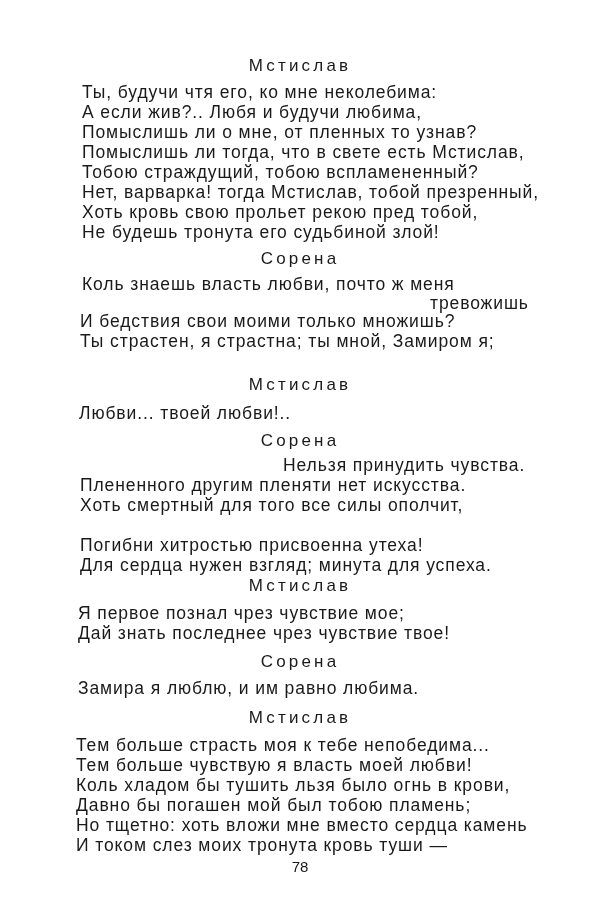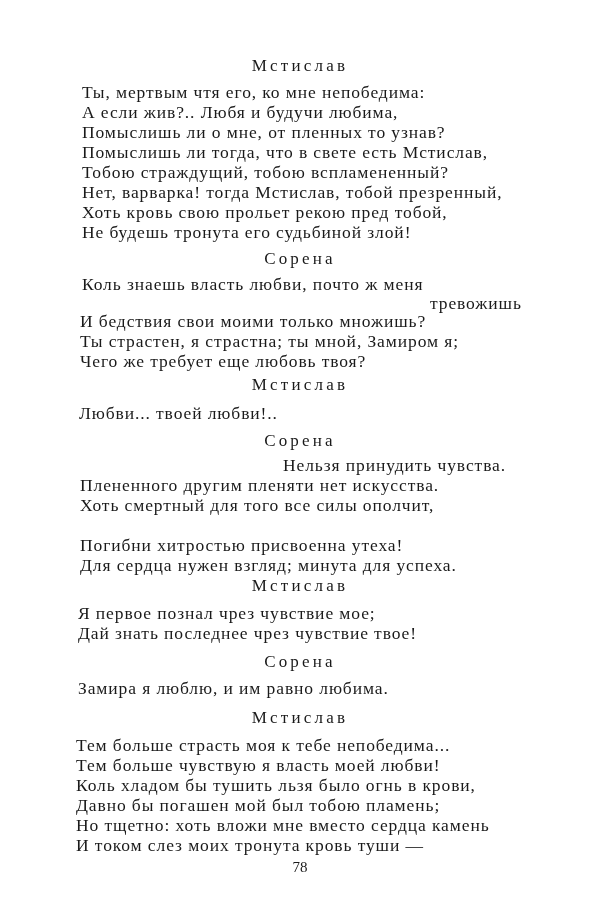--- a/index.html
+++ b/index.html
@@ -1,19 +1,19 @@
 <!DOCTYPE html>
 <html><head>
 <meta charset="utf-8">
 <style>
   html, body { margin: 0; padding: 0; background: #ffffff; }
   body { width: 600px; height: 924px; position: relative; overflow: hidden; }
   .page {
     position: absolute; left: 0; top: 0; width: 600px; height: 924px;
-    font-family: Liberation Serif, serif;
+    font-family: Liberation Sans, sans-serif;
     color: #1a1a1a;
   }
   .line {
     position: absolute; white-space: nowrap;
     font-size: 17.5px; letter-spacing: 0.9px; line-height: 20px;
   }
   .speaker {
     position: absolute; white-space: nowrap;
     font-size: 17px; letter-spacing: 3.2px; line-height: 20px;
     left: 0; width: 600px; text-align: center;
@@ -22,35 +22,34 @@
     position: absolute; left: 0; width: 600px; text-align: center;
     font-size: 15px; line-height: 18px;
   }
 </style>
 </head>
 <body>
 
 <div class="page">
 
   <div class="speaker" style="top:56px;">Мстислав</div>
-  <div class="line" style="left:82px; top:82px;">Ты, мертвым чтя его, ко мне непобедима:</div>
+  <div class="line" style="left:82px; top:82px;">Ты, будучи чтя его, ко мне неколебима:</div>
   <div class="line" style="left:82px; top:102px;">А если жив?.. Любя и будучи любима,</div>
   <div class="line" style="left:82px; top:122px;">Помыслишь ли о мне, от пленных то узнав?</div>
   <div class="line" style="left:82px; top:142px;">Помыслишь ли тогда, что в свете есть Мстислав,</div>
   <div class="line" style="left:82px; top:162px;text-align:center;">Тобою страждущий, тобою вспламененный?</div>
   <div class="line" style="left:82px; top:182px;">Нет, варварка! тогда Мстислав, тобой презренный,</div>
   <div class="line" style="left:82px; top:202px;">Хоть кровь свою прольет рекою пред тобой,</div>
   <div class="line" style="left:82px; top:222px;">Не будешь тронута его судьбиной злой!</div>
 
   <div class="speaker" style="top:249px;">Сорена</div>
   <div class="line" style="left:82px; top:274px;">Коль знаешь власть любви, почто ж меня</div>
   <div class="line" style="left:430px; top:293px;">тревожишь</div>
   <div class="line" style="left:80px; top:311px;">И бедствия свои моими только множишь?</div>
   <div class="line" style="left:80px; top:331px;">Ты страстен, я страстна; ты мной, Замиром я;</div>
-  <div class="line" style="left:80px; top:351px;">Чего же требует еще любовь твоя?</div>
 
   <div class="speaker" style="top:375px;">Мстислав</div>
   <div class="line" style="left:79px; top:403px;">Любви... твоей любви!..</div>
 
   <div class="speaker" style="top:431px;">Сорена</div>
   <div class="line" style="left:283px; top:455px;">Нельзя принудить чувства.</div>
   <div class="line" style="left:80px; top:475px;">Плененного другим пленяти нет искусства.</div>
   <div class="line" style="left:80px; top:495px;">Хоть смертный для того все силы ополчит,</div>
   <div class="line" style="left:80px; top:535px;">Погибни хитростью присвоенна утеха!</div>
   <div class="line" style="left:80px; top:555px;">Для сердца нужен взгляд; минута для успеха.</div>

